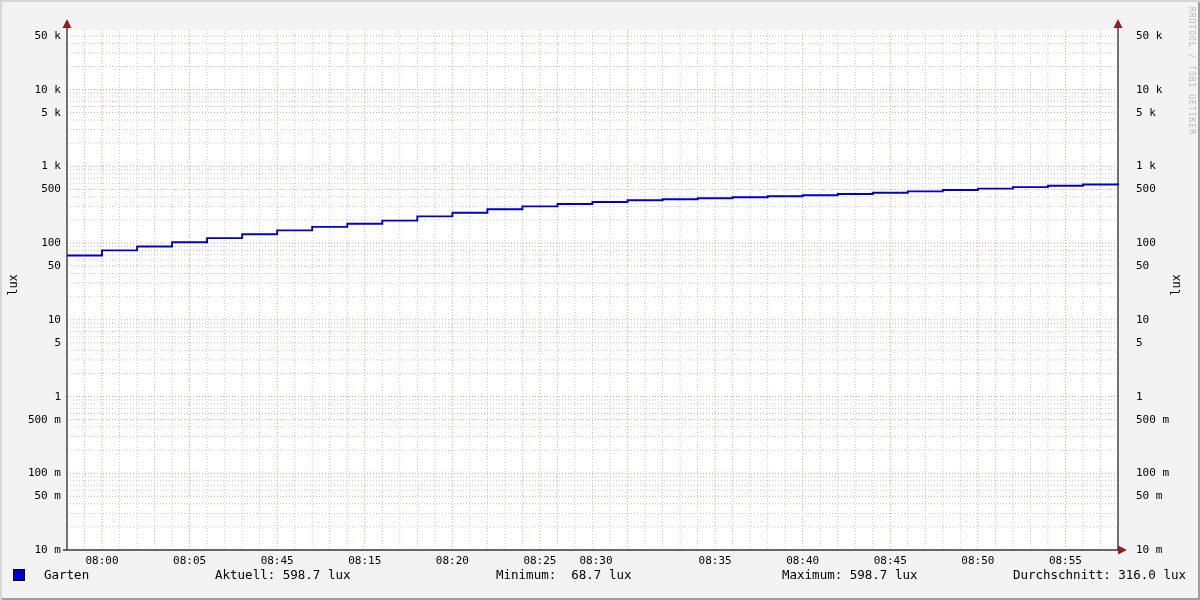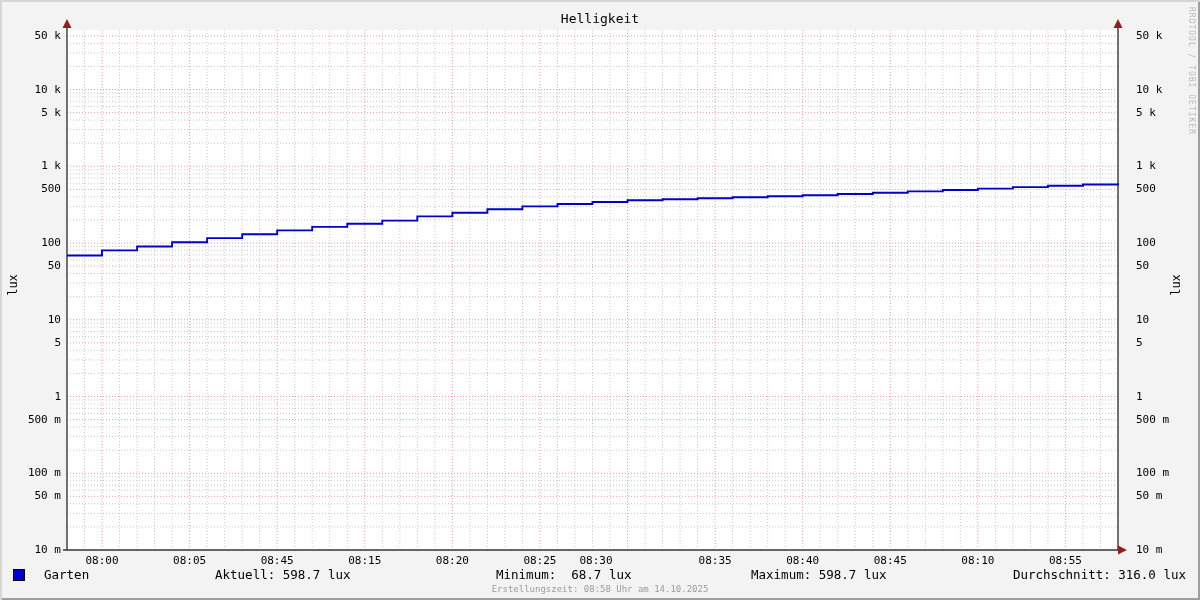--- a/index.html
+++ b/index.html
@@ -38,21 +38,21 @@
     text-align:center;font-size:11px;white-space:pre;
   }
   .legend-swatch{
     position:absolute;left:13px;top:569px;width:10px;height:10px;
     border:1px solid #000;
   }
   .legend-label{position:absolute;left:44px;top:567px;font-size:12.5px;}
   .stat{position:absolute;top:567px;font-size:12.5px;white-space:pre;}
   .stat-aktuell{left:215px;}
   .stat-minimum{left:496px;}
-  .stat-maximum{left:751px;}
+  .stat-maximum{left:782px;}
   .stat-durchschnitt{right:14px;text-align:center;}
   .footer{
     position:absolute;top:584px;left:0;width:1200px;text-align:center;
     font-size:9px;color:#9a9a9a;white-space:pre;
   }
 </style>
 </head>
 <body>
 
 <div id="graph">
@@ -178,21 +178,20 @@
       <line x1="67" x2="1118" y1="550" y2="550" stroke="#ef9f9f" stroke-dasharray="1,2" stroke-width="1"></line>
       <line x1="67" x2="67" y1="24" y2="550" stroke="#383838" stroke-width="1.4"></line>
       <line x1="1118" x2="1118" y1="24" y2="550" stroke="#383838" stroke-width="1.4"></line>
       <line x1="63" x2="1119" y1="550" y2="550" stroke="#383838" stroke-width="1.4"></line>
       <polygon points="67,19 62.5,28 71.5,28" fill="#8f2020"></polygon>
       <polygon points="1118,19 1113.5,28 1122.5,28" fill="#8f2020"></polygon>
       <polygon points="1127,550 1118,545.5 1118,554.5" fill="#8f2020"></polygon>
       <path d="M 67 255.5 H 102.0 V 250.4 H 137.1 V 246.5 H 172.1 V 242.3 H 207.1 V 238.1 H 242.2 V 234.3 H 277.2 V 230.4 H 312.2 V 226.9 H 347.3 V 223.8 H 382.3 V 220.6 H 417.3 V 216.4 H 452.4 V 212.7 H 487.4 V 209.3 H 522.4 V 206.4 H 557.5 V 204.0 H 592.5 V 202.0 H 627.5 V 200.3 H 662.6 V 199.2 H 697.6 V 198.3 H 732.6 V 197.2 H 767.7 V 196.3 H 802.7 V 195.2 H 837.7 V 194.0 H 872.8 V 192.7 H 907.8 V 191.4 H 942.8 V 190.0 H 977.9 V 188.6 H 1012.9 V 187.1 H 1047.9 V 185.7 H 1083.0 V 184.5 H 1118.0 V 183.3 H 1118" fill="none" stroke="#0000cc" stroke-width="1.9"></path>
     </svg>
 
-  <div class="title">Helligkeit</div>
 
   <div class="ylab ylab-left">lux</div>
   <div class="ylab ylab-right">lux</div>
 
   <div class="watermark">RRDTOOL / TOBI OETIKER</div>
 
   <div id="yticks-left">
       <div class="ytick left" style="top: 28.8541px;">50 k</div>
       <div class="ytick left" style="top: 82.5px;">10 k</div>
       <div class="ytick left" style="top: 105.604px;">5 k</div>
@@ -228,26 +227,25 @@
       <div class="xtick" style="left: 102.033px;">08:00</div>
       <div class="xtick" style="left: 189.617px;">08:05</div>
       <div class="xtick" style="left: 277.2px;">08:45</div>
       <div class="xtick" style="left: 364.783px;">08:15</div>
       <div class="xtick" style="left: 452.367px;">08:20</div>
       <div class="xtick" style="left: 539.95px;">08:25</div>
       <div class="xtick" style="left: 596px;">08:30</div>
       <div class="xtick" style="left: 715.117px;">08:35</div>
       <div class="xtick" style="left: 802.7px;">08:40</div>
       <div class="xtick" style="left: 890.283px;">08:45</div>
-      <div class="xtick" style="left: 977.867px;">08:10</div>
+      <div class="xtick" style="left: 977.867px;">08:50</div>
       <div class="xtick" style="left: 1065.45px;">08:55</div>
     </div>
 
   <div class="legend-swatch" style="background: rgb(0, 0, 204);"></div>
   <div class="legend-label">Garten</div>
 
   <div class="stat stat-aktuell">Aktuell: 598.7 lux</div>
   <div class="stat stat-minimum">Minimum:  68.7 lux</div>
   <div class="stat stat-maximum">Maximum: 598.7 lux</div>
   <div class="stat stat-durchschnitt">Durchschnitt: 316.0 lux</div>
 
-  <div class="footer">Erstellungszeit: 08:58 Uhr am 14.10.2025</div>
 </div>
 
 </body></html>

